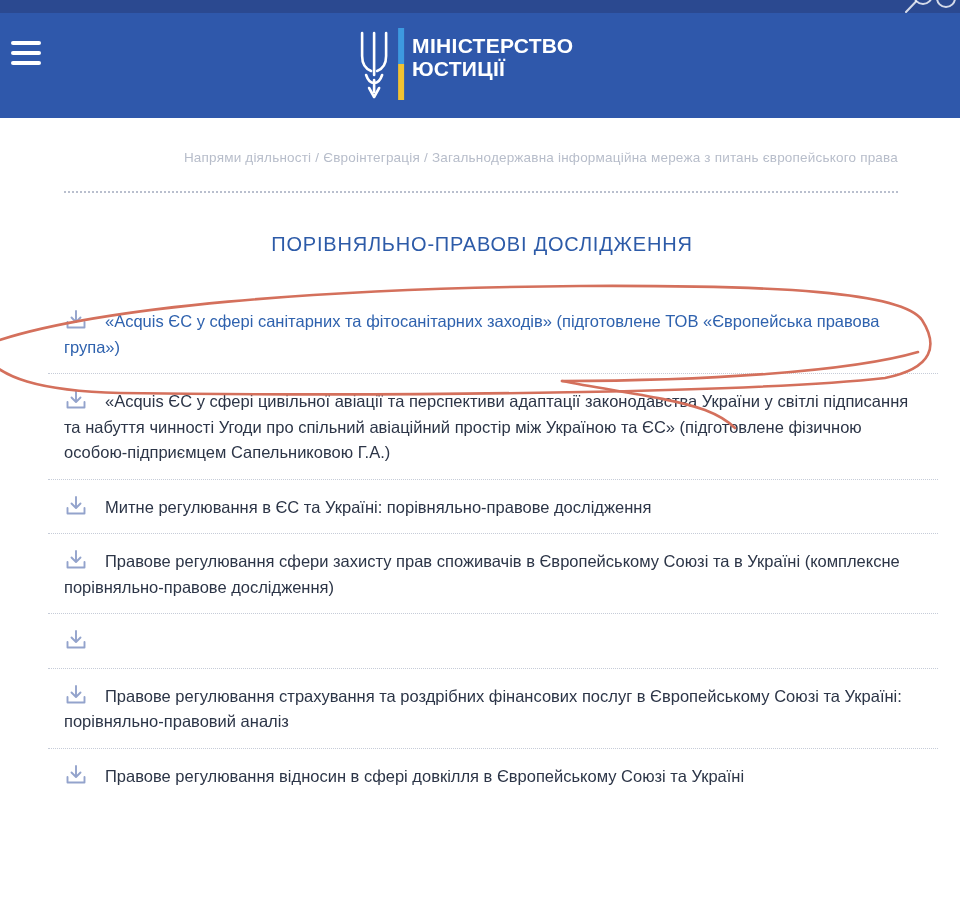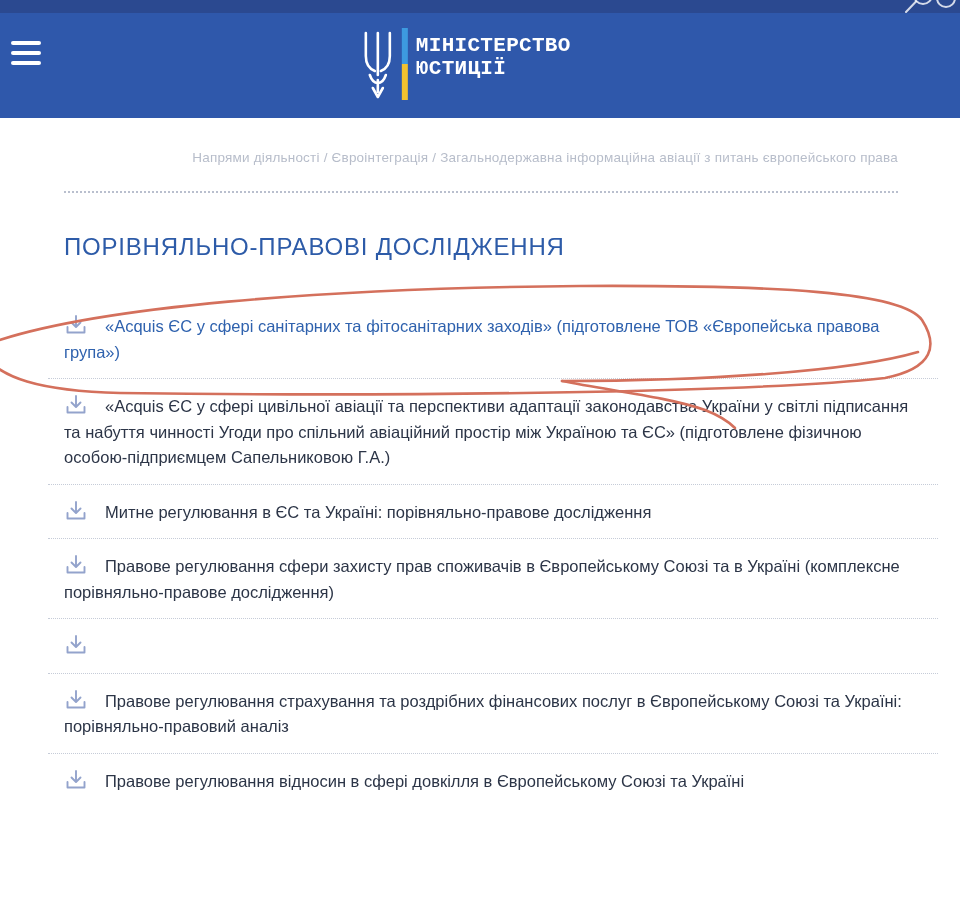--- a/index.html
+++ b/index.html
@@ -16,21 +16,20 @@
     position: relative;
     height: 13px;
     background: #2b4990;
     overflow: hidden;
   }
   .topstrip svg { position: absolute; right: 0; top: 0; }
   .header {
     position: relative;
     height: 105px;
     background: #2f58ab;
-    font-family: Liberation Mono, monospace;
   }
   .hamburger {
     position: absolute;
     left: 11px; top: 28px;
     width: 30px; height: 24px;
     display: flex; flex-direction: column; justify-content: space-between;
     cursor: pointer;
   }
   .hamburger span { display: block; height: 4px; background: #ffffff; border-radius: 2px; }
   .logo {
@@ -70,23 +69,24 @@
   .top-divider {
     margin: 26px 62px 0 64px;
     border-top: 2px dotted #b9bfce;
     height: 0;
   }
 
   
   .page-title {
     margin: 40px 60px 0 64px;
     color: #2d5ba8;
-    font-size: 24px;
+    font-size: 20px;
     font-weight: 500;
     letter-spacing: 0.8px;
+    text-align: center;
   }
 
   
   .doc-list {
     list-style: none;
     margin: 38px 22px 0 48px;
   }
   .doc-list li {
     padding: 15px 16px 13px 16px;
   }
@@ -150,21 +150,21 @@
       <div class="b"></div>
         <div class="y"></div>
     </div>
     <div class="name">
       <div>МІНІСТЕРСТВО</div>
       <div>ЮСТИЦІЇ</div>
     </div>
   </div>
 </div>
 
-<nav class="breadcrumb-bar"><a>Напрями діяльності</a><span class="bc-sep">/</span><a>Євроінтеграція</a><span class="bc-sep">/</span><a>Загальнодержавна інформаційна авіації з питань європейського права</a></nav>
+<nav class="breadcrumb-bar"><a>Напрями діяльності</a><span class="bc-sep">/</span><a>Євроінтеграція</a><span class="bc-sep">/</span><a>Загальнодержавна інформаційна мережа з питань європейського права</a></nav>
 
 <div class="top-divider"></div>
 
 <h1 class="page-title">ПОРІВНЯЛЬНО-ПРАВОВІ ДОСЛІДЖЕННЯ</h1>
 
 <ul class="doc-list">
   <li class="highlighted">
     <a class="doc-link">
       <svg class="dl-icon" width="24" height="22" viewBox="0 0 24 22" fill="none" stroke="#93a3cc" stroke-width="1.9" stroke-linecap="round" stroke-linejoin="round">
         <path d="M12 2 v10"></path>

